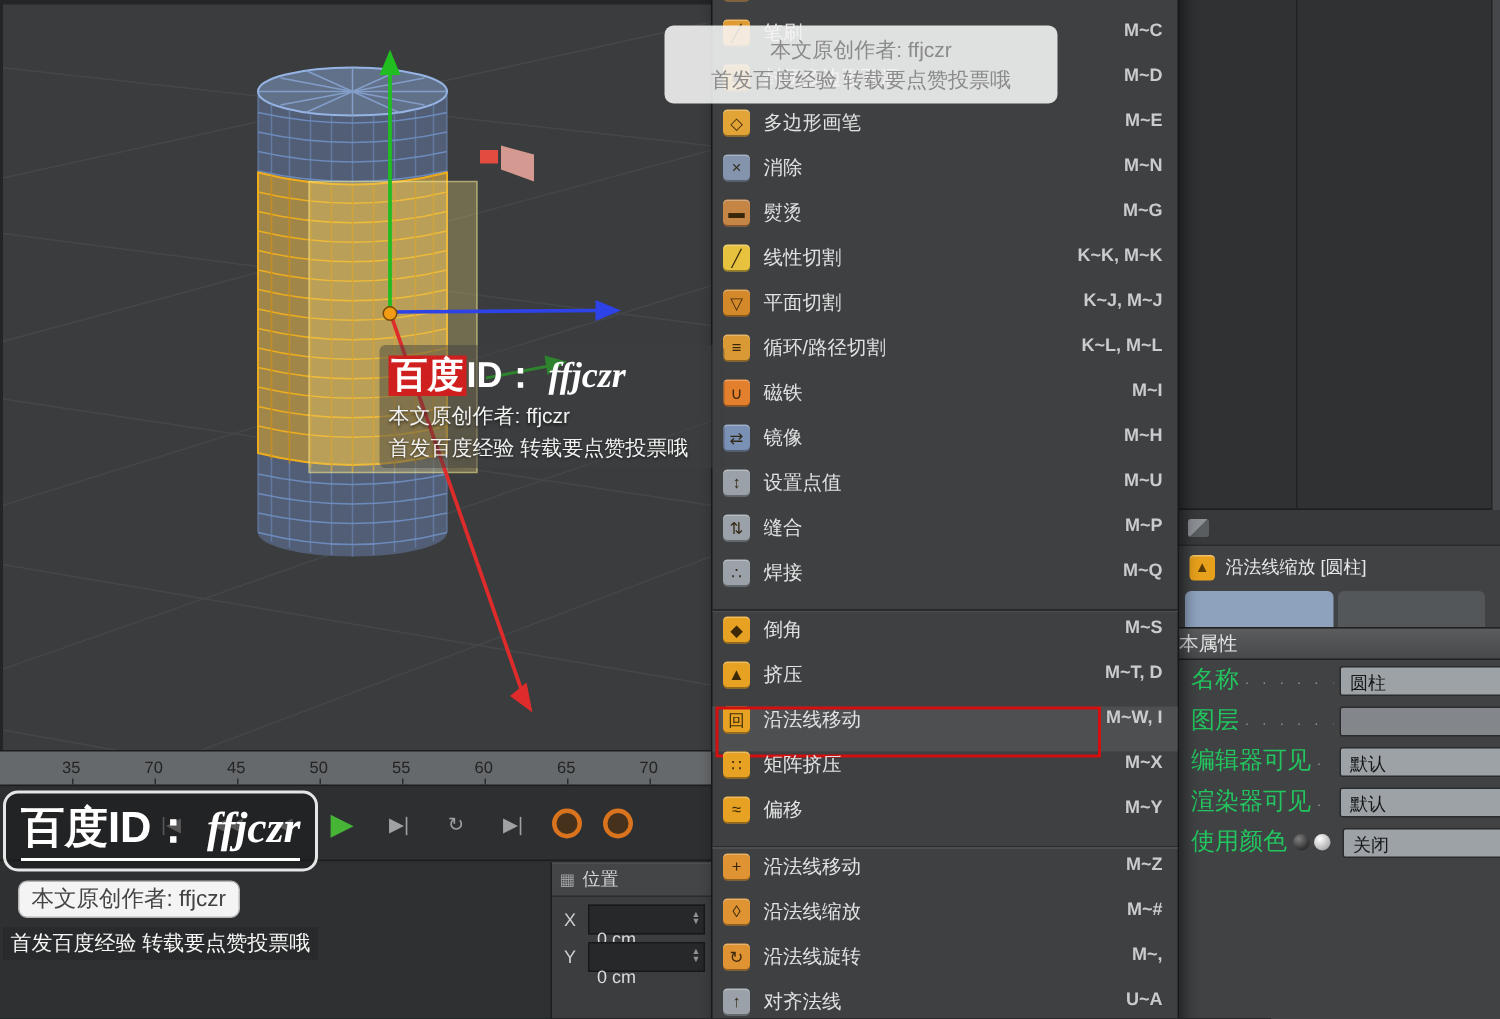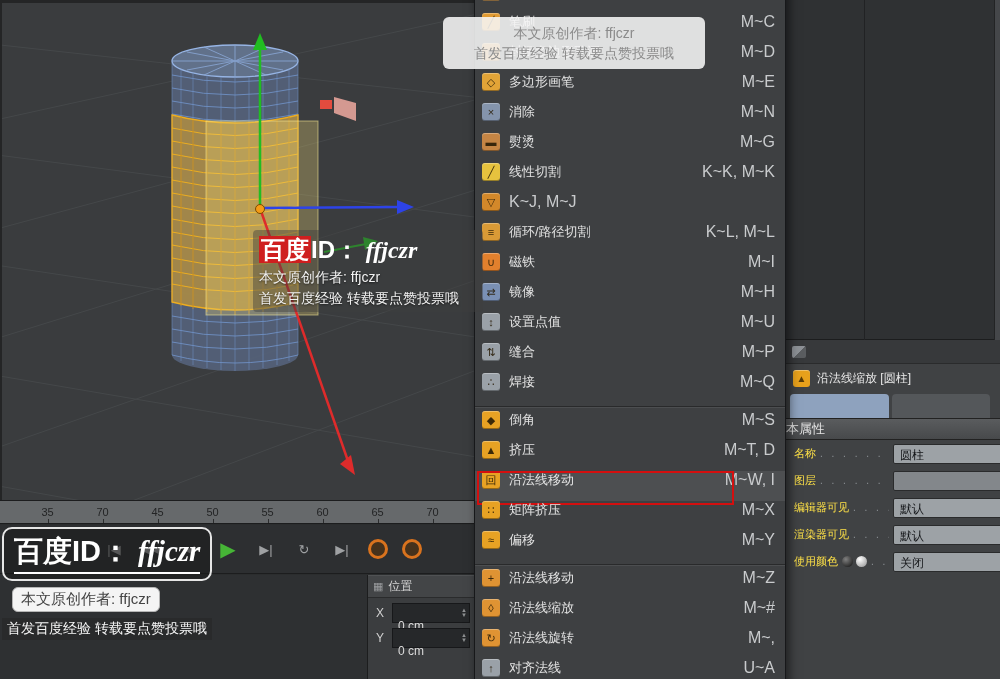--- a/index.html
+++ b/index.html
@@ -48,21 +48,21 @@
   
   .menu { position:absolute; left:474px; top:-20px; width:312px; background:#3e4042;
           border:1px solid #17181a; box-shadow:3px 4px 10px rgba(0,0,0,.55); z-index:5;
           display:flex; flex-direction:column; padding:2px 0; }
   .menu-item { position:relative; display:flex; align-items:flex-start; height:30px; padding:0 10px 0 7px;
                gap:9px; }
   .mi-icon { width:18px; height:18px; border-radius:3px; flex:none; display:flex; align-items:center;
              justify-content:center; font-size:11px; color:rgba(40,28,6,.9); background:#9aa1a8;
              box-shadow:inset 0 1px 0 rgba(255,255,255,.3), inset 0 -1px 0 rgba(0,0,0,.35); }
   .mi-label { flex:1; font-size:13px; color:#e2e2e2; white-space:nowrap; overflow:hidden; }
-  .mi-shortcut { font-size:16px; color:#c9cbcd; white-space:nowrap; }
+  .mi-shortcut { font-size:12px; color:#c9cbcd; white-space:nowrap;font-weight:bold; }
   .menu-item.f-separator { height:8px; padding:0;
       background:linear-gradient(to bottom, transparent 3px, #292a2b 3px, #292a2b 4px,
                  #4c4e50 4px, #4c4e50 5px, transparent 5px); }
   .menu-item.f-highlight { background:#4d4f51; }
   .menu-item.f-highlight::after { content:""; position:absolute; left:2px; top:0; width:253px;
       height:30px; border:2px solid #d40f0f; pointer-events:none; }
 
   
   .right-top { position:absolute; left:786px; top:0; width:214px; height:340px; background:#2f3133;
                border-bottom:1px solid #1c1d1e; }
@@ -84,21 +84,21 @@
   .obj-label { color:#e8e8e8; font-size:12px; white-space:nowrap; }
   .subtabs { display:flex; gap:3px; padding:2px 10px 0 4px; height:26px; }
   .subtab { flex:1; border-radius:4px 4px 0 0; background:#54575a; color:#d0d0d0; font-size:13px;
             text-align:center; line-height:24px; }
   .subtab.f-active { background:#8ea2be; color:#121417; }
   .section-bar { height:22px; background:linear-gradient(#5a5c5e,#47494b); border-top:1px solid #222;
                  border-bottom:1px solid #222; overflow:hidden; display:flex; align-items:center; }
   .section-label { color:#e4e4e4; font-size:13px; display:inline-block; margin-left:-13px;
                    white-space:nowrap; }
   .attr-row { height:27px; display:flex; align-items:center; padding:0 0 0 8px; }
-  .attr-label { color:#fde047; font-size:11px; white-space:nowrap; }
+  .attr-label { color:#22c55e; font-size:16px; white-space:nowrap; }
   .dots { flex:1; overflow:hidden; white-space:nowrap; color:#8e9296; font-size:10px;
           letter-spacing:3px; margin:0 4px; }
   .dots::after { content:". . . . . . . . . . . ."; }
   .balls { display:none; align-items:center; gap:3px; margin-left:4px; }
   .f-balls .balls { display:flex; }
   .ball { width:11px; height:11px; border-radius:50%; }
   .ball.dark  { background:radial-gradient(circle at 35% 30%, #808080, #0d0d0d); }
   .ball.light { background:radial-gradient(circle at 35% 30%, #ffffff, #8f8f8f); }
   .field { width:112px; flex:none; height:20px; border-radius:2px; background:#9da2a6; color:#15171a;
            font-size:12px; line-height:20px; padding:0 6px; margin-right:-5px;
@@ -361,20 +361,21 @@
         <span class="mi-label">熨烫</span>
         <span class="mi-shortcut">M~G</span>
       </div>
       <div class="menu-item">
         <span class="mi-icon" style="background: rgb(230, 194, 62);">╱</span>
         <span class="mi-label">线性切割</span>
         <span class="mi-shortcut">K~K, M~K</span>
       </div>
       <div class="menu-item">
         <span class="mi-icon" style="background: rgb(211, 136, 42);">▽</span>
+        <span class="mi-label">平面切割</span>
         <span class="mi-shortcut">K~J, M~J</span>
       </div>
       <div class="menu-item">
         <span class="mi-icon" style="background: rgb(217, 154, 54);">≡</span>
         <span class="mi-label">循环/路径切割</span>
         <span class="mi-shortcut">K~L, M~L</span>
       </div>
       <div class="menu-item">
         <span class="mi-icon" style="background: rgb(226, 128, 45);">∪</span>
         <span class="mi-label">磁铁</span>

